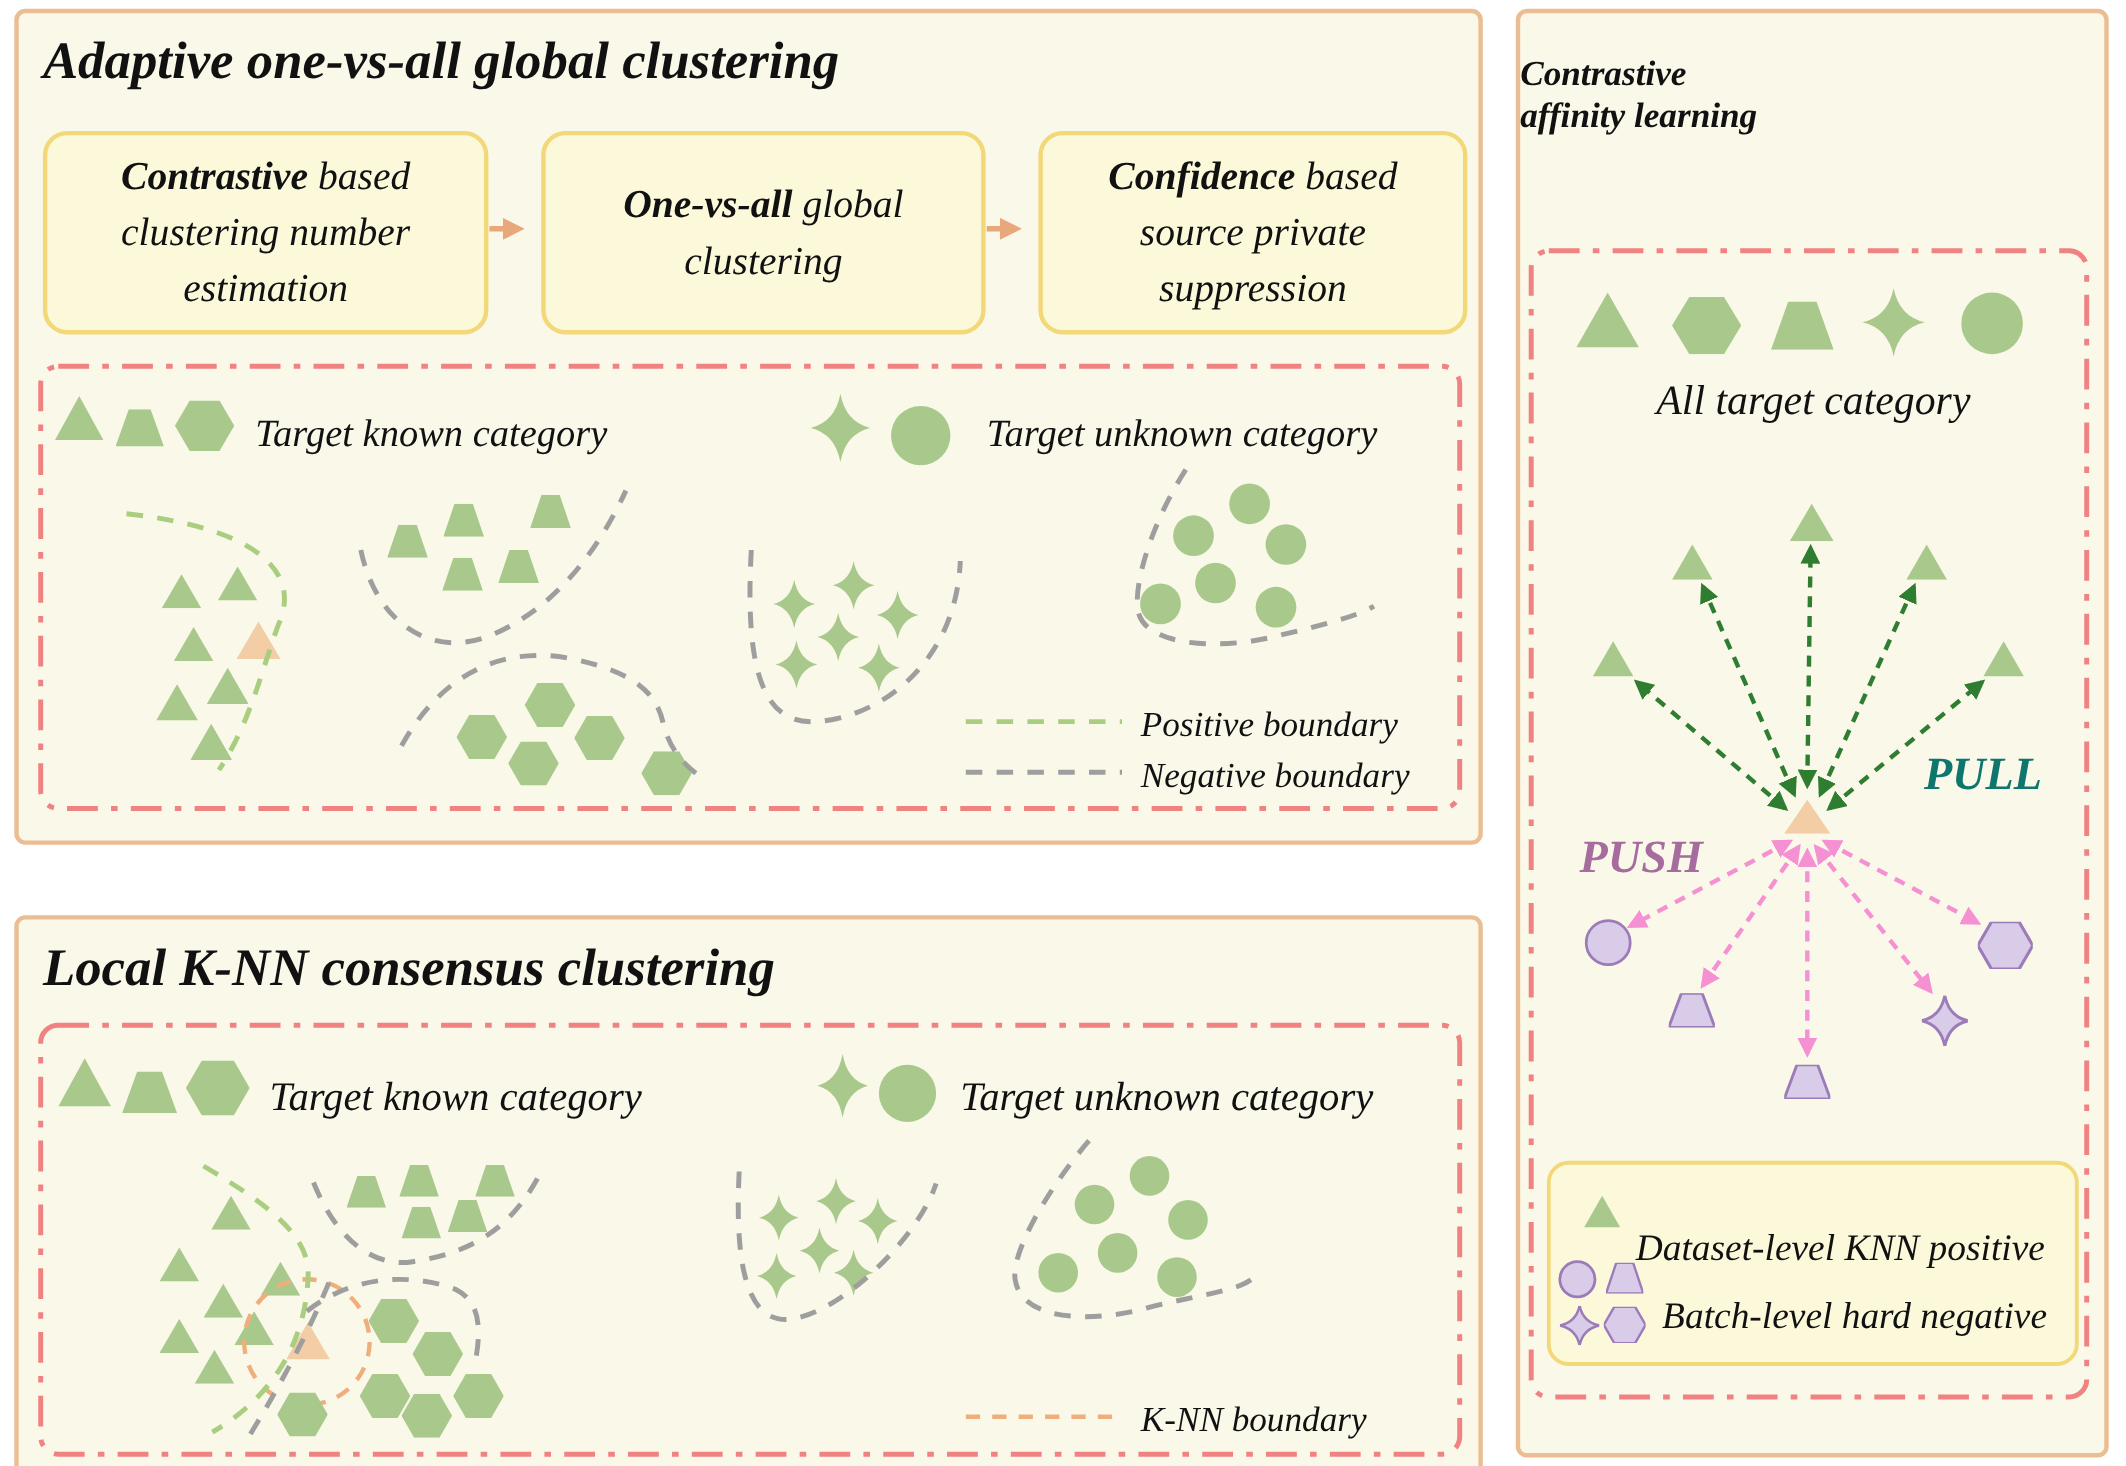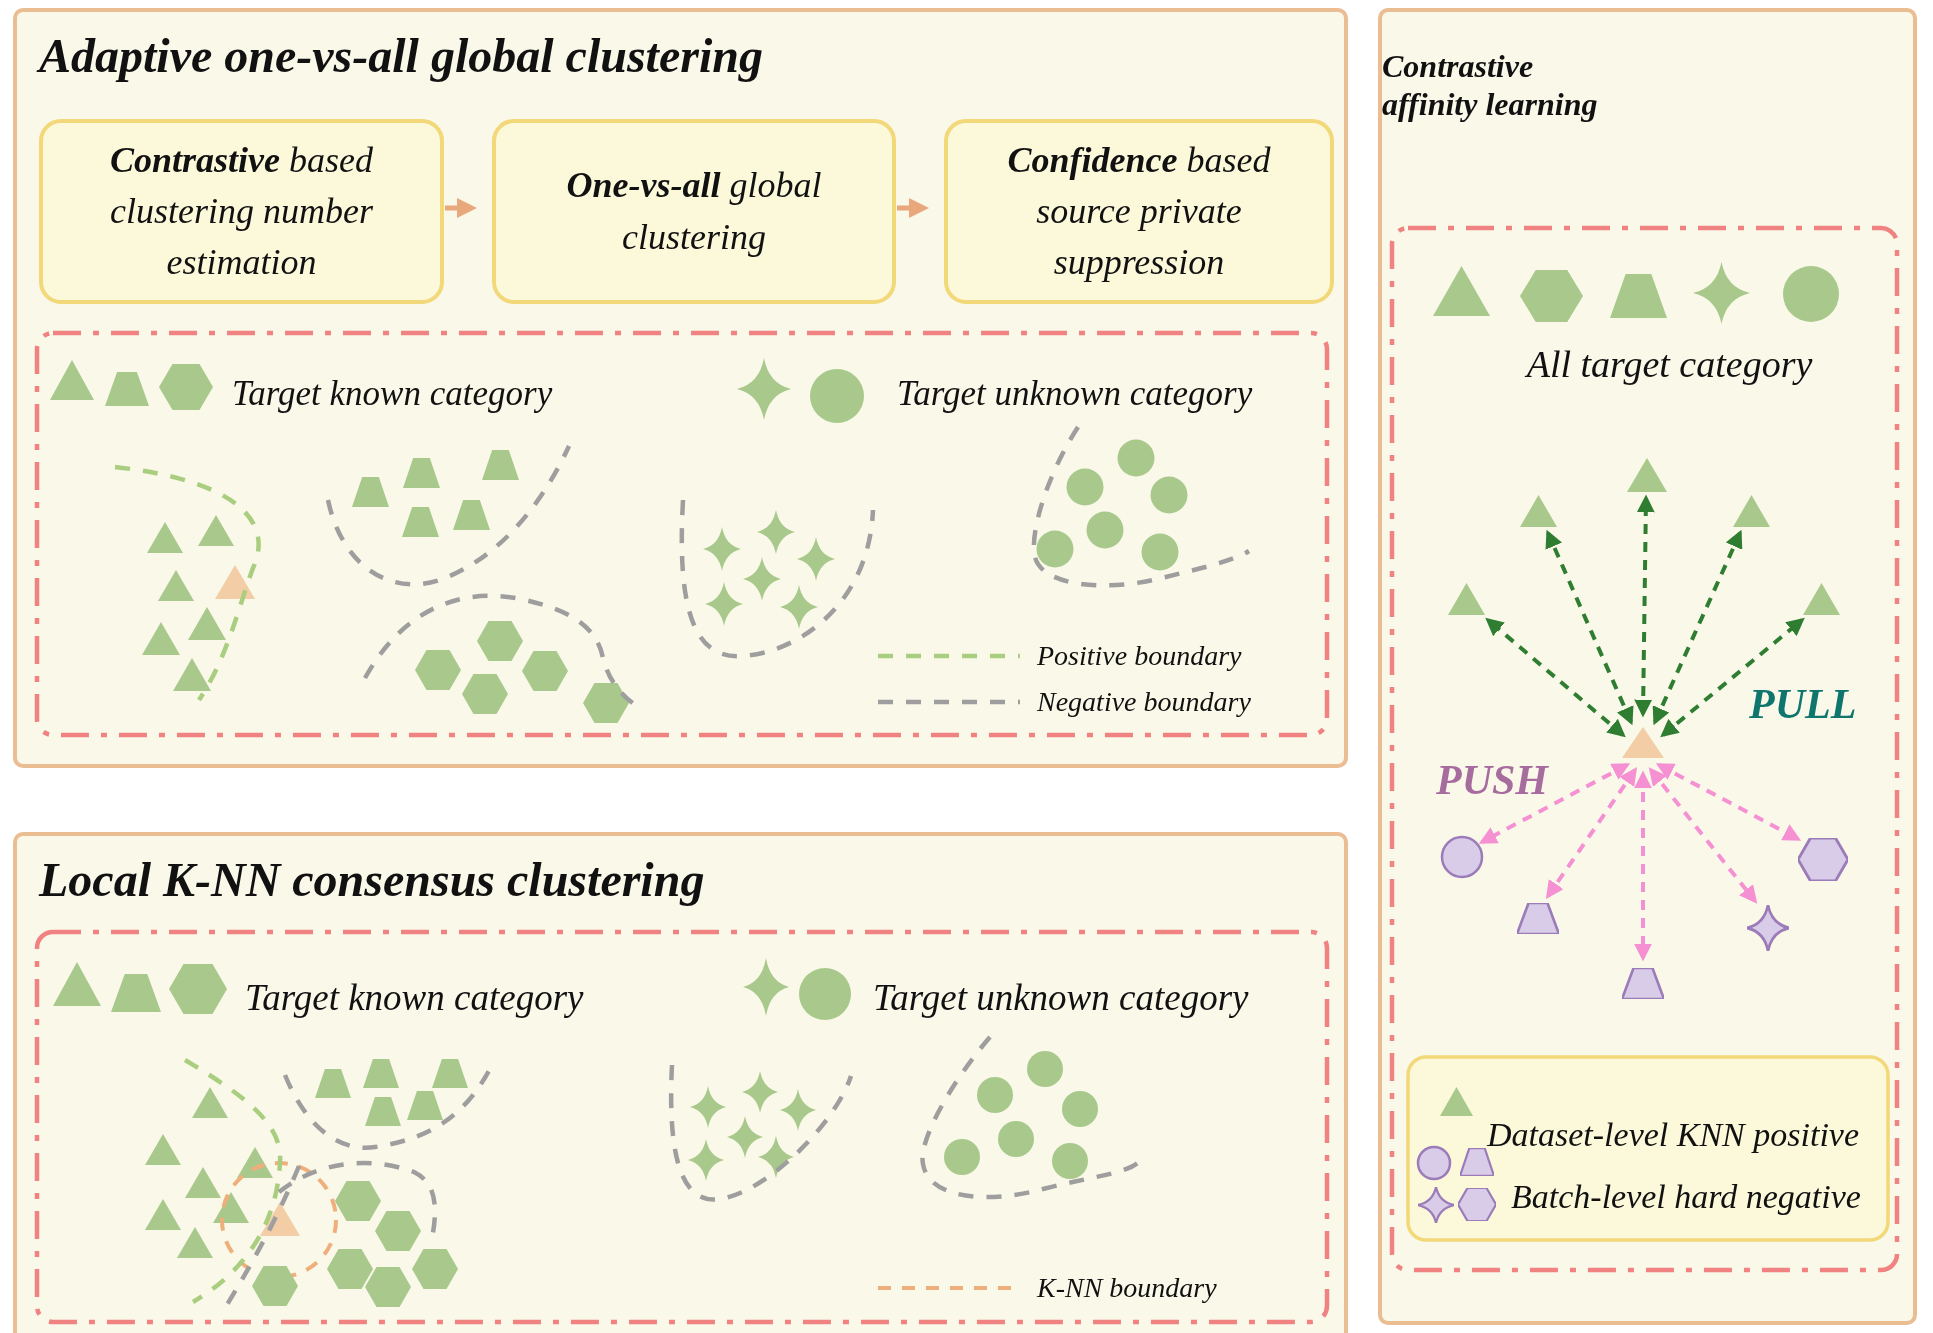--- a/index.html
+++ b/index.html
@@ -8,21 +8,21 @@
   .panel{position:absolute;background:#faf8e9;border:4px solid #eabd92;border-radius:10px;box-sizing:border-box;}
   .layer{position:absolute;left:-4px;top:-4px;}
   .abs{position:absolute;margin:0;}
   .panel-title{font-size:48px;font-weight:bold;font-style:italic;white-space:nowrap;}
   .flow-box{position:absolute;background:#fcf9db;border:4px solid #f2d879;border-radius:22px;box-sizing:border-box;
             display:flex;align-items:center;justify-content:center;text-align:center;padding:0 30px;}
   .flow-text{font-size:36px;font-style:italic;line-height:1.42;}
   .flow-text b{font-weight:bold;}
   .legend-label{font-size:35px;font-style:italic;white-space:nowrap;}
   .legend-label-lg{font-size:37px;font-style:italic;white-space:nowrap;}
-  .boundary-label{font-size:28px;font-style:italic;white-space:nowrap;}
+  .boundary-label{font-size:32px;font-style:italic;white-space:nowrap;}
   .rp-title{font-size:32px;font-weight:bold;font-style:italic;text-align:left;line-height:1.18;white-space:nowrap;}
   .rp-sub{font-size:38px;font-style:italic;text-align:center;white-space:nowrap;}
   .pull-label{font-size:42px;font-weight:bold;font-style:italic;color:#0f766e;white-space:nowrap;}
   .push-label{font-size:42px;font-weight:bold;font-style:italic;color:#a66c9e;white-space:nowrap;}
   .rp-legend-label{font-size:34px;font-style:italic;white-space:nowrap;}
   
   .green-f{fill:#a8c98b;}
   .tan-f{fill:#f2cda6;}
   .purple-f{fill:#d9cce8;stroke:#9b7bb8;stroke-width:2.5;}
   .pink-dash{fill:none;stroke:#f08282;stroke-width:4.5;stroke-dasharray:28 12 6 12;}
@@ -283,20 +283,20 @@
         <use href="#sym-trap" x="82" y="1140" width="34" height="28"></use>
         <use href="#sym-star" x="40" y="1179" width="36" height="36"></use>
         <use href="#sym-hex" x="80" y="1180" width="38" height="33"></use>
       </g>
     </svg>
 
     <div class="abs rp-title" style="left:0;top:36px;width:539px;">
       <div>Contrastive</div>
       <div>affinity learning</div>
     </div>
-    <div class="abs rp-sub" style="left:14px;top:330px;width:505px;padding-left:21px;">All target category</div>
+    <div class="abs rp-sub" style="left:14px;top:330px;width:505px;">All target category</div>
     <div class="abs pull-label" style="left:367px;top:668px;">PULL</div>
     <div class="abs push-label" style="left:54px;top:744px;">PUSH</div>
     <div class="abs rp-legend-label" style="left:105px;top:1076px;margin-top:28px;">Dataset-level KNN positive</div>
     <div class="abs rp-legend-label" style="left:129px;top:1166px;">Batch-level hard negative</div>
   </section>
 
 </div>
 
 </body></html>

